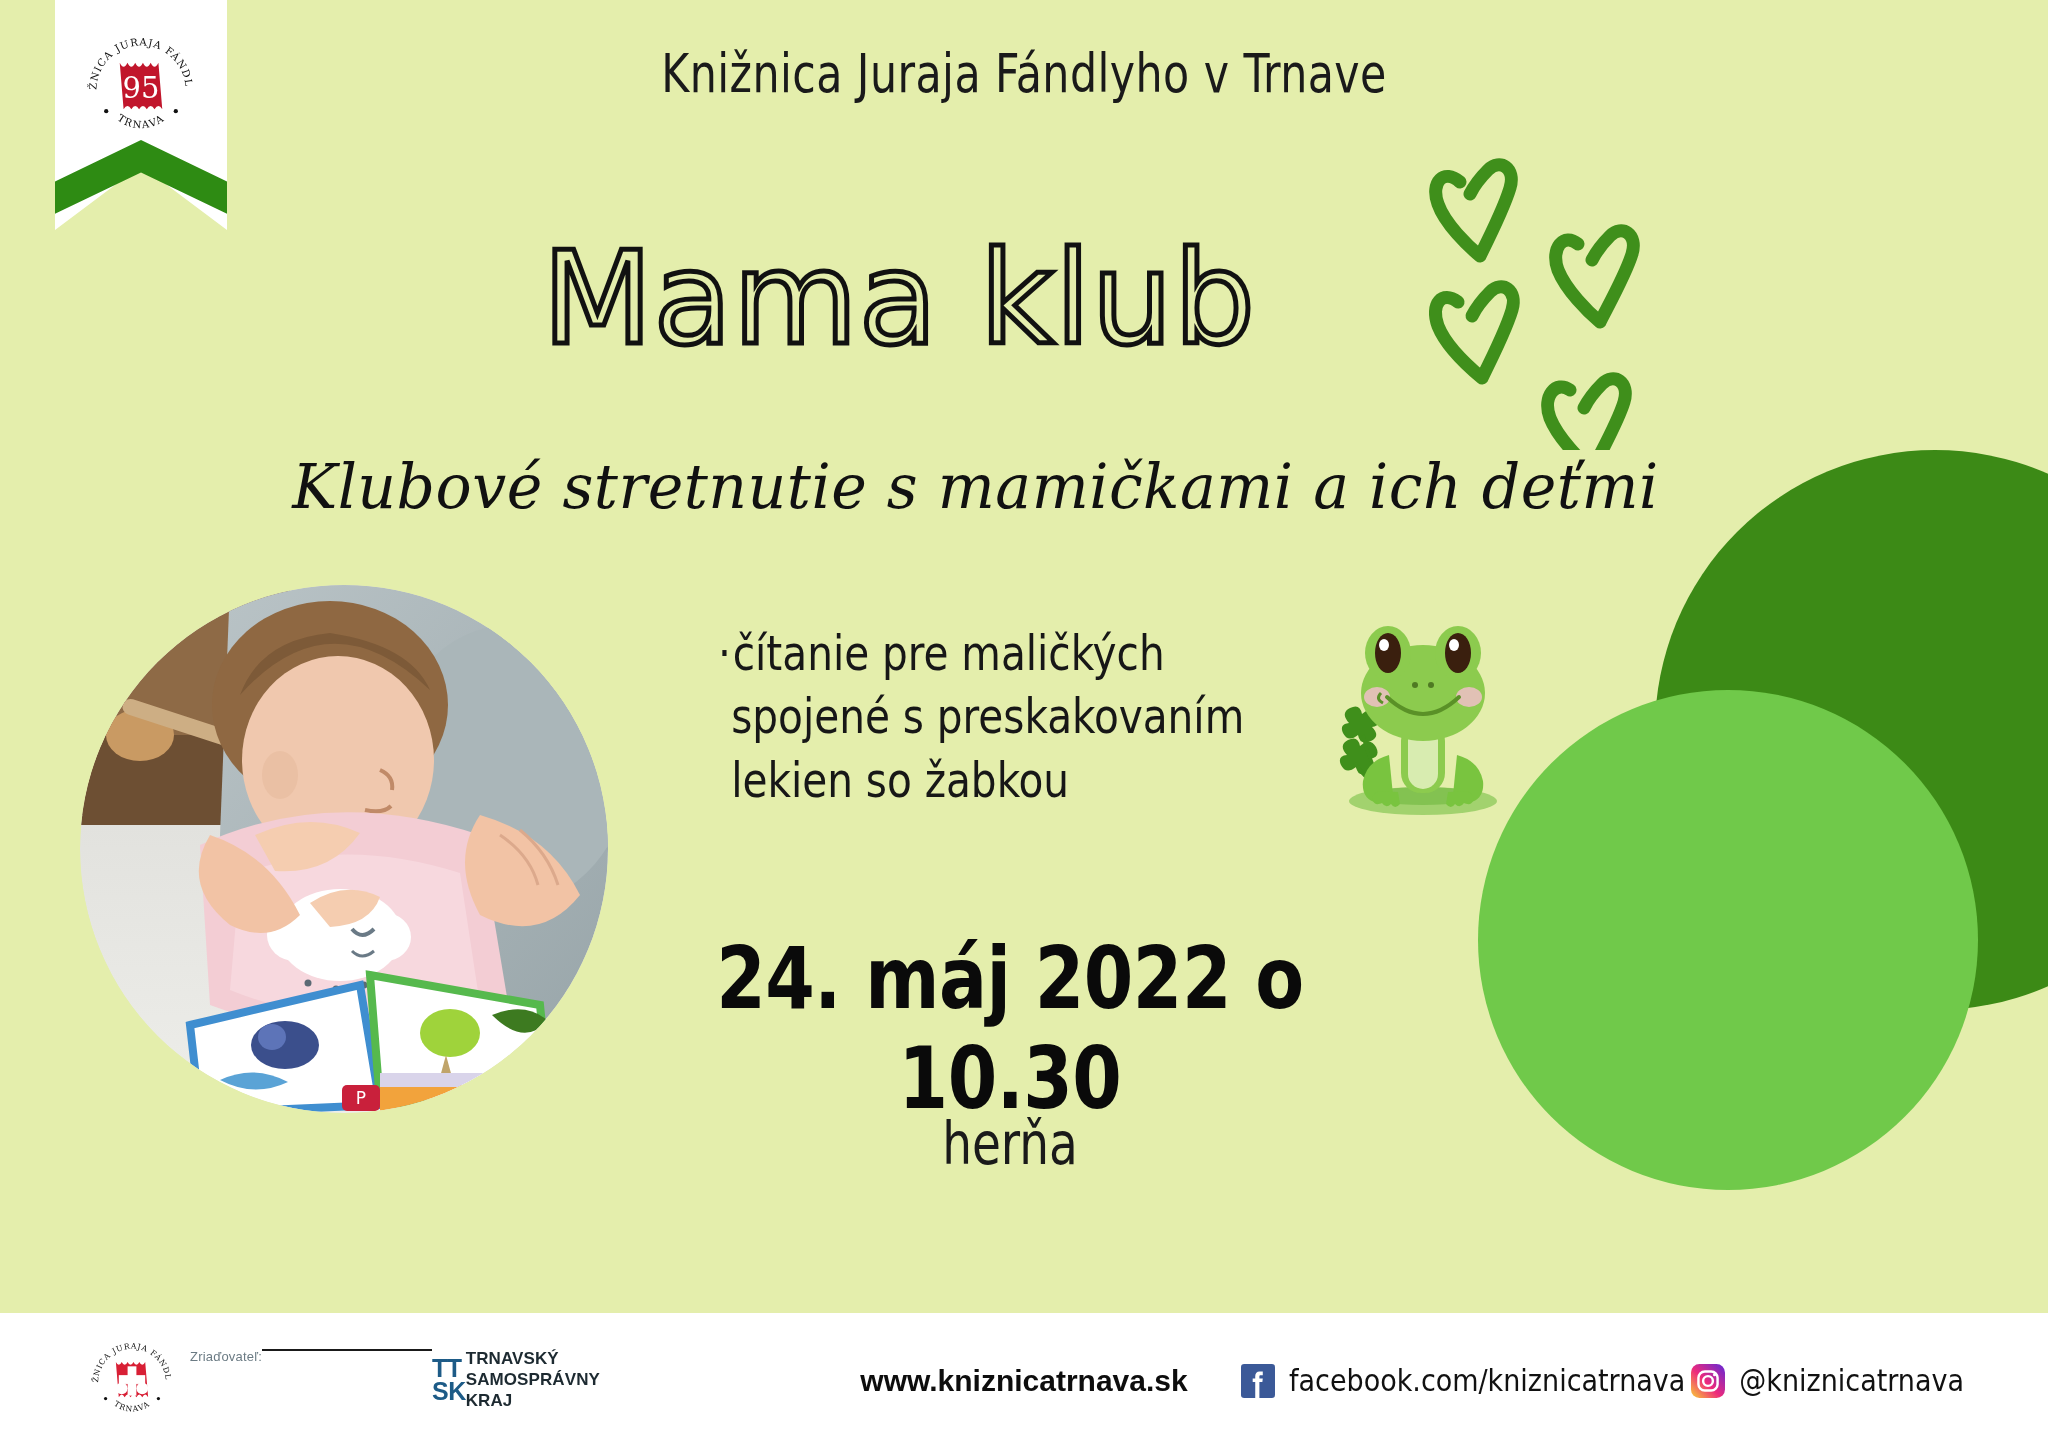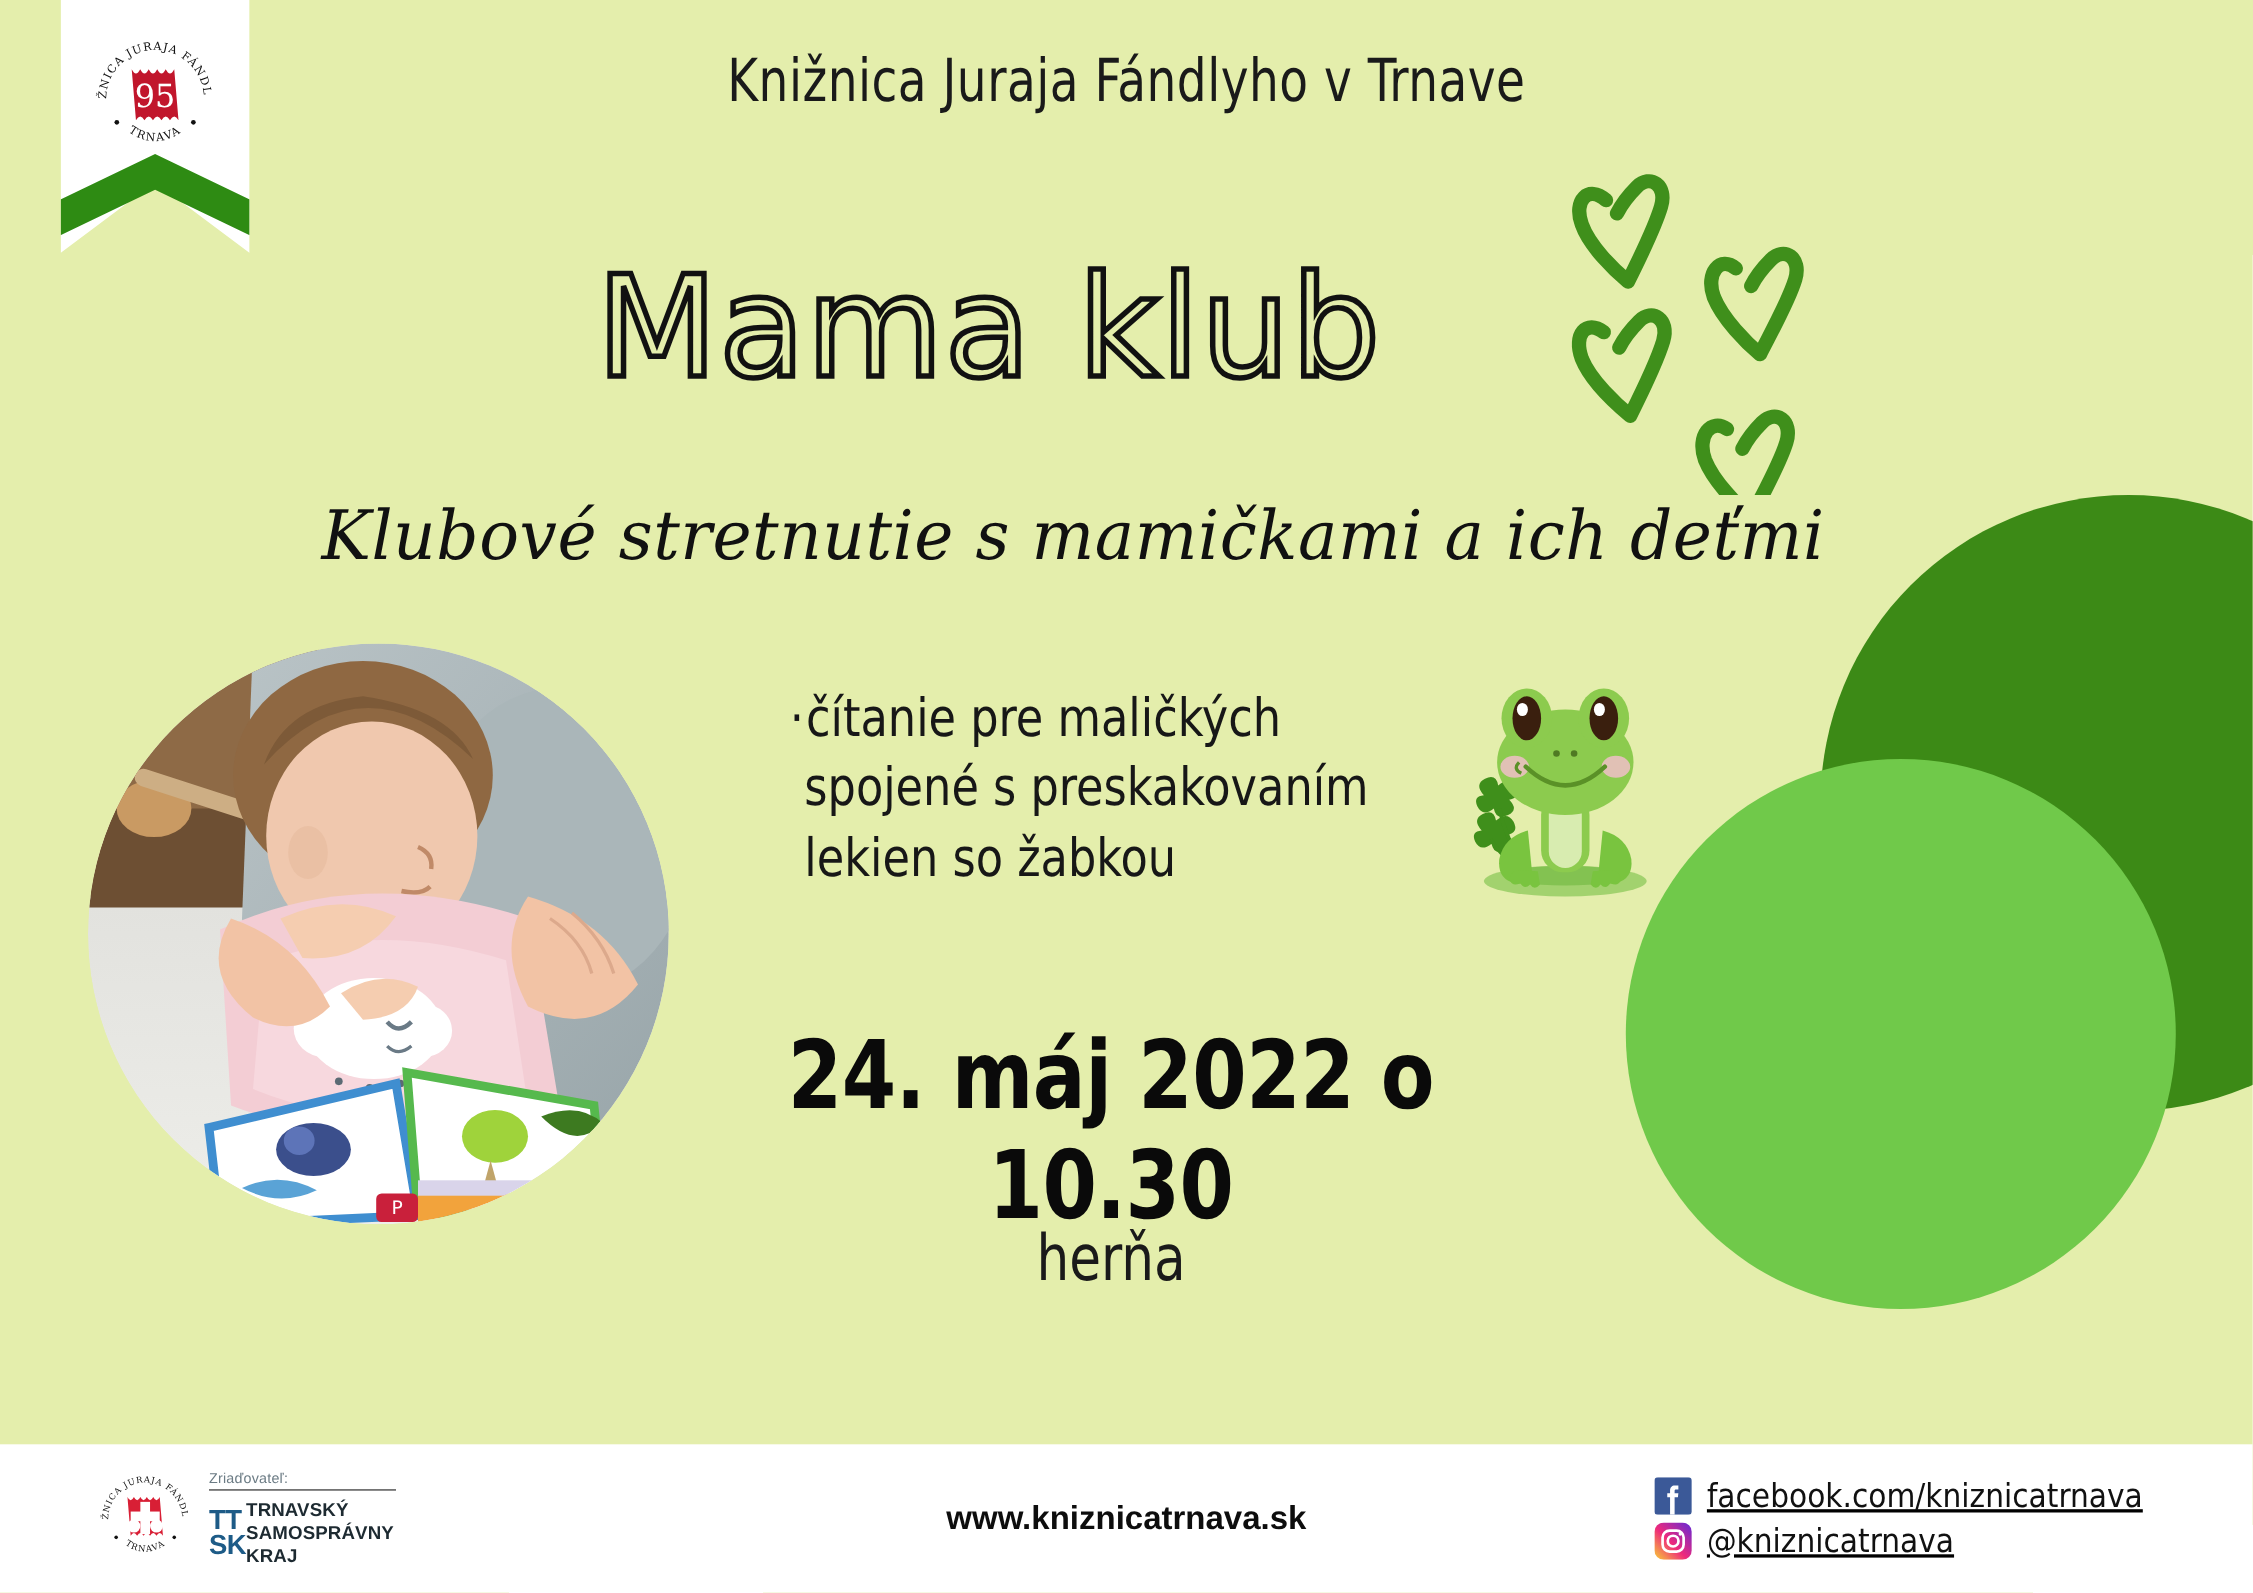--- a/index.html
+++ b/index.html
@@ -176,21 +176,21 @@
   }
   .footer-left {
     display: flex;
     align-items: center;
     gap: 14px;
     margin-left: 88px;
   }
   .footer-seal { width: 88px; height: 88px; }
   .ttsk-block {
     display: flex;
-    flex-direction: column;
+    flex-direction: row;
     justify-content: center;
   }
   .zriadovatel {
     font-size: 13px;
     color: #6b7b84;
     font-family: "Liberation Sans", sans-serif;
     margin-bottom: 3px;
     letter-spacing: 0.2px;
   }
   .ttsk-rule {
@@ -221,25 +221,24 @@
     left: 0; right: 0;
     text-align: center;
     font-family: Liberation Sans, sans-serif;
     font-weight: 700;
     font-size: 30px;
     color: #0d0d0d;
   }
 
   .footer-social {
     position: absolute;
-    right: 100px;
+    right: 84px;
     display: flex;
-    flex-direction: column;
+    flex-direction: row;
     gap: 6px;
-    text-decoration: underline;
   }
   .social-row {
     display: flex;
     align-items: center;
     gap: 14px;
   }
   .social-text {
     font-family: "DejaVu Sans Condensed", "Liberation Sans", sans-serif;
     font-size: 30px;
     color: #111111;

